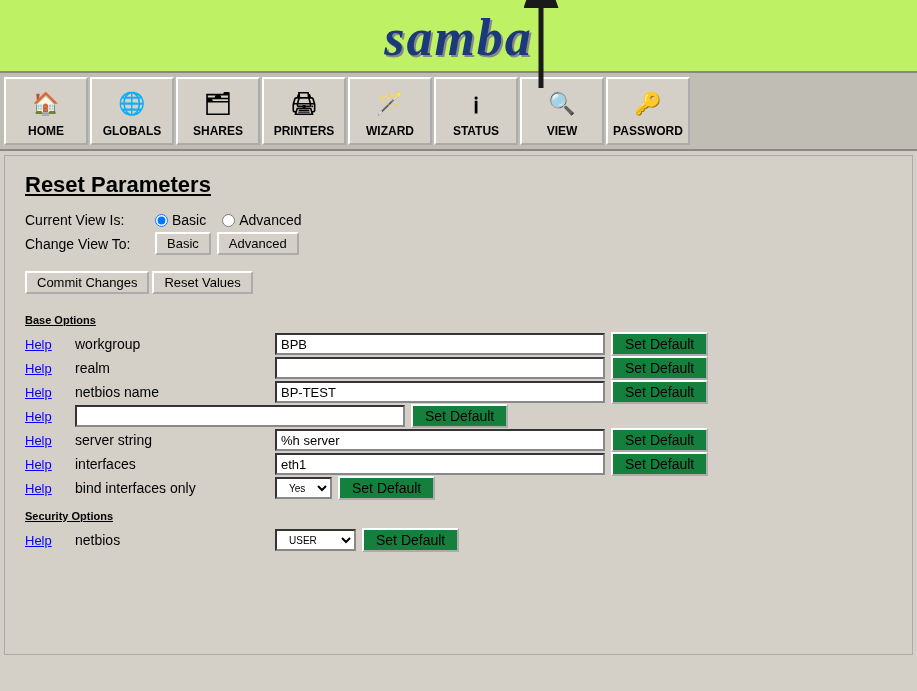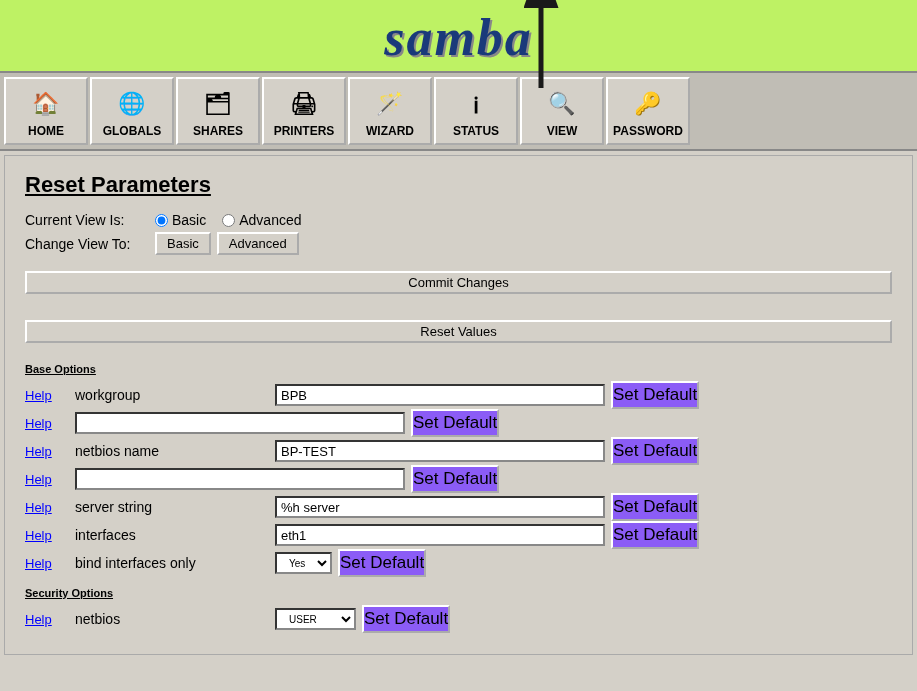--- a/index.html
+++ b/index.html
@@ -117,24 +117,23 @@
     .btn {
       padding: 2px 10px;
       border: 2px outset #fff;
       background: #d4d0c8;
       cursor: pointer;
       font-size: 13px;
       font-family: Arial, Helvetica, sans-serif;
     }
     .action-row {
       display: flex;
-      gap: 26px;
+      gap: 3px;
       margin-bottom: 20px;
       margin-top: 8px;
-      flex-direction: column;
     }
     .section-title {
       font-size: 11px;
       font-weight: bold;
       text-decoration: underline;
       margin-bottom: 6px;
       margin-top: 10px;
     }
     .param-row {
       display: flex;
@@ -155,25 +154,25 @@
       width: 330px;
       height: 22px;
       border: 2px inset #888;
       background: #fff;
       font-size: 13px;
       padding: 1px 4px;
       font-family: Arial, Helvetica, sans-serif;
     }
     .param-default {
       margin-left: 6px;
-      padding: 2px 0;
+      padding: 2px 12px;
       border: 2px outset #fff;
-      background: #8b5cf6;
+      background: #15803d;
       cursor: pointer;
-      font-size: 17px;
+      font-size: 14px;
     }
     .param-select {
       height: 22px;
       border: 2px inset #888;
       background: #fff;
       font-size: 10px;
       padding: 0 8px;
       font-family: Arial, Helvetica, sans-serif;
     }
   </style>
@@ -265,20 +264,21 @@
   <div>
         <div class="section-title">Base Options</div>
         <div class="param-row">
           <a class="param-help">Help</a>
           <span class="param-name">workgroup</span>
           <input type="text" class="param-input" value="BPB" style="">
           <button class="param-default">Set Default</button>
         </div>
         <div class="param-row">
           <a class="param-help">Help</a>
+          <span class="param-name">realm</span>
           <input type="text" class="param-input" style="">
           <button class="param-default">Set Default</button>
         </div>
         <div class="param-row">
           <a class="param-help">Help</a>
           <span class="param-name">netbios name</span>
           <input type="text" class="param-input" value="BP-TEST" style="">
           <button class="param-default">Set Default</button>
         </div>
         <div class="param-row">

